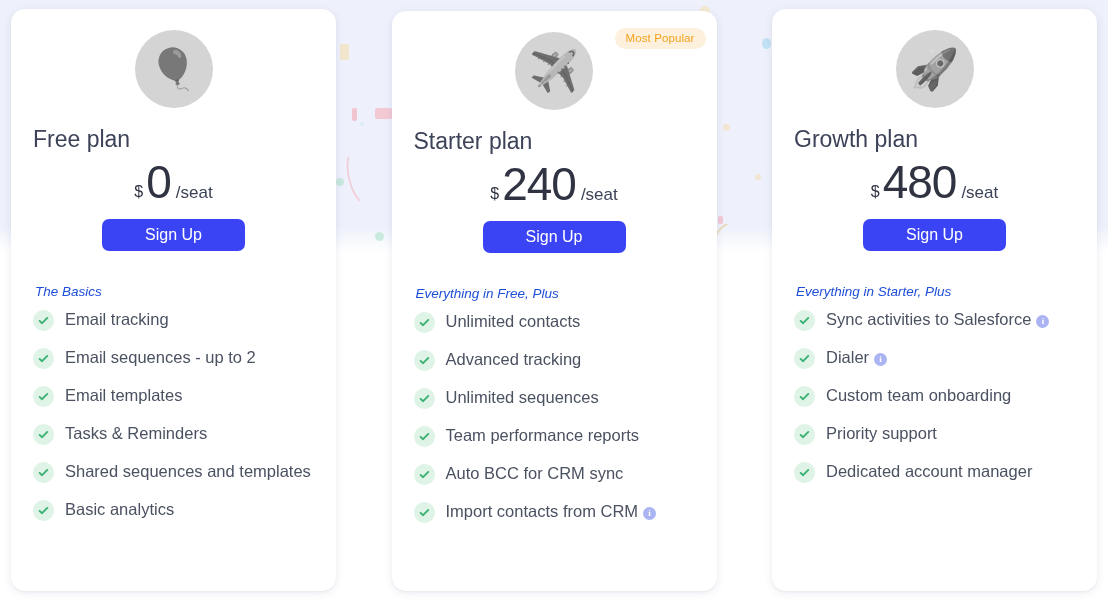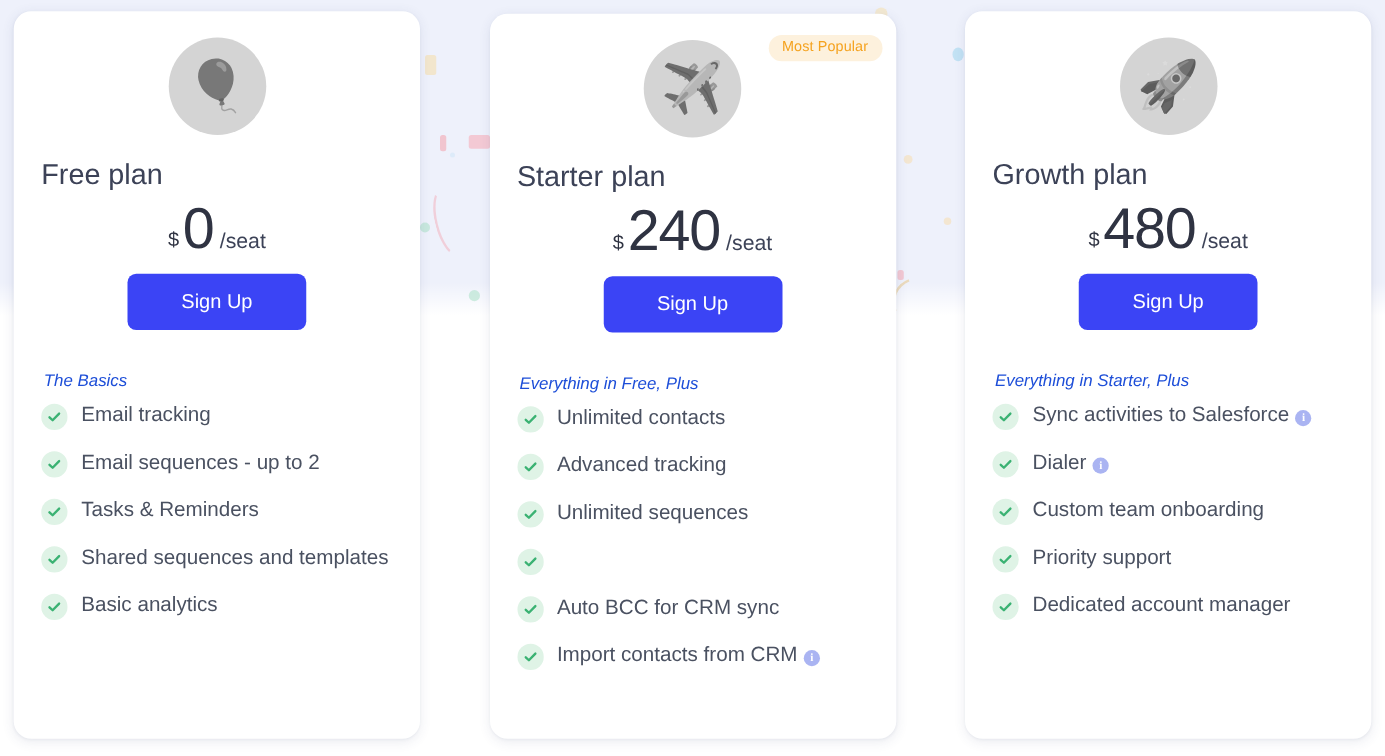--- a/index.html
+++ b/index.html
@@ -115,21 +115,21 @@
     color: #2f3342;
   }
   .currency { font-size: 16px; margin-right: 3px; position: relative; top: -1px; }
   .amount   { font-size: 46px; letter-spacing: -1px; line-height: 1; }
   .per-seat { font-size: 17px; margin-left: 5px; color: #3c4257; }
 
   .signup-btn {
     display: block;
     margin: 14px auto 0 auto;
     width: 143px;
-    height: 45px;
+    height: 32px;
     background: #3b44f5;
     color: #ffffff;
     border: none;
     border-radius: 7px;
     font-size: 16px;
     font-family: "Liberation Sans", sans-serif;
     cursor: pointer;
   }
 
   
@@ -236,20 +236,28 @@
             </svg>
           </span>
           <span class="feature-text">Email sequences - up to 2</span>
         </li>
         <li class="feature">
           <span class="check">
             <svg width="13" height="13" viewBox="0 0 13 13" aria-hidden="true">
               <path d="M2.6 6.9 L5.1 9.2 L10.3 3.9" fill="none" stroke="#3bb273" stroke-width="1.9" stroke-linecap="round" stroke-linejoin="round"></path>
             </svg>
           </span>
+          <span class="feature-text">Email templates</span>
+        </li>
+        <li class="feature">
+          <span class="check">
+            <svg width="13" height="13" viewBox="0 0 13 13" aria-hidden="true">
+              <path d="M2.6 6.9 L5.1 9.2 L10.3 3.9" fill="none" stroke="#3bb273" stroke-width="1.9" stroke-linecap="round" stroke-linejoin="round"></path>
+            </svg>
+          </span>
           <span class="feature-text">Tasks &amp; Reminders</span>
         </li>
         <li class="feature two-line">
           <span class="check">
             <svg width="13" height="13" viewBox="0 0 13 13" aria-hidden="true">
               <path d="M2.6 6.9 L5.1 9.2 L10.3 3.9" fill="none" stroke="#3bb273" stroke-width="1.9" stroke-linecap="round" stroke-linejoin="round"></path>
             </svg>
           </span>
           <span class="feature-text">Shared sequences and templates</span>
         </li>
@@ -298,20 +306,21 @@
             </svg>
           </span>
           <span class="feature-text">Unlimited sequences</span>
         </li>
         <li class="feature">
           <span class="check">
             <svg width="13" height="13" viewBox="0 0 13 13" aria-hidden="true">
               <path d="M2.6 6.9 L5.1 9.2 L10.3 3.9" fill="none" stroke="#3bb273" stroke-width="1.9" stroke-linecap="round" stroke-linejoin="round"></path>
             </svg>
           </span>
+          <span class="feature-text">Team performance reports</span>
         </li>
         <li class="feature">
           <span class="check">
             <svg width="13" height="13" viewBox="0 0 13 13" aria-hidden="true">
               <path d="M2.6 6.9 L5.1 9.2 L10.3 3.9" fill="none" stroke="#3bb273" stroke-width="1.9" stroke-linecap="round" stroke-linejoin="round"></path>
             </svg>
           </span>
           <span class="feature-text">Auto BCC for CRM sync</span>
         </li>
         <li class="feature">

